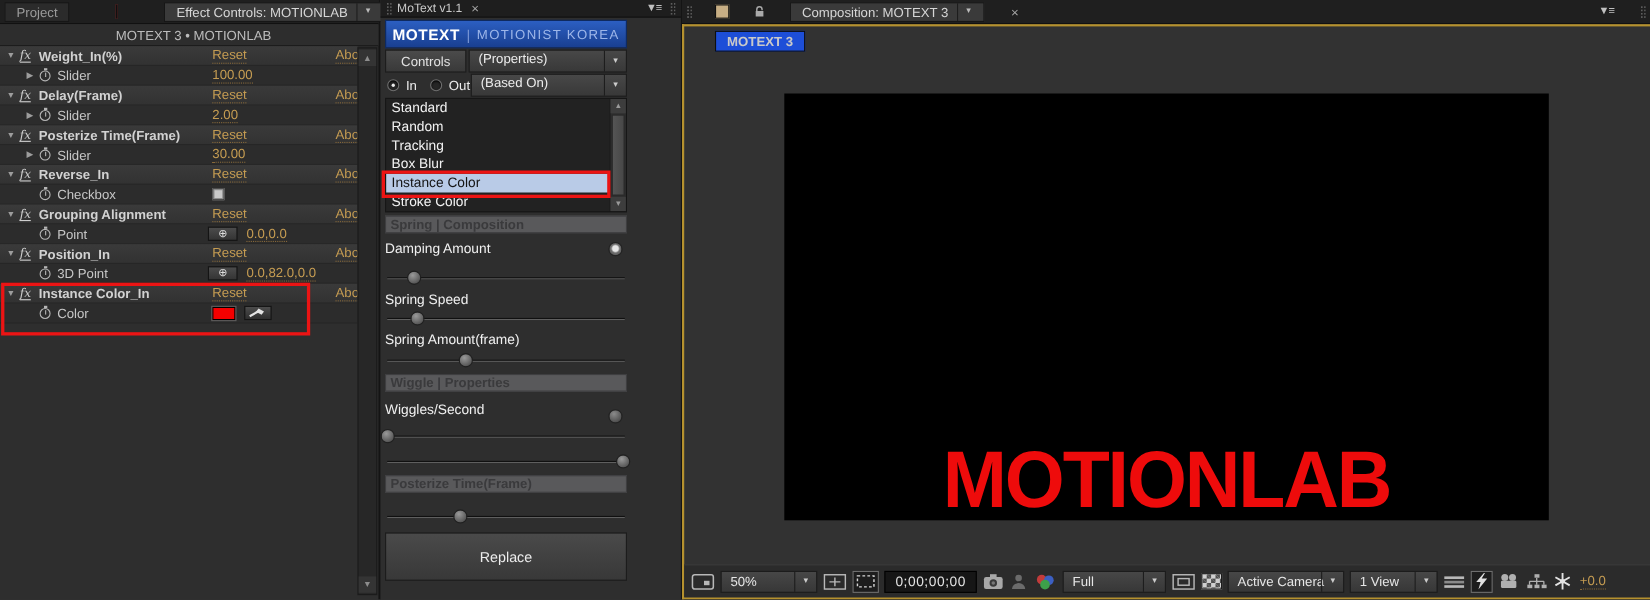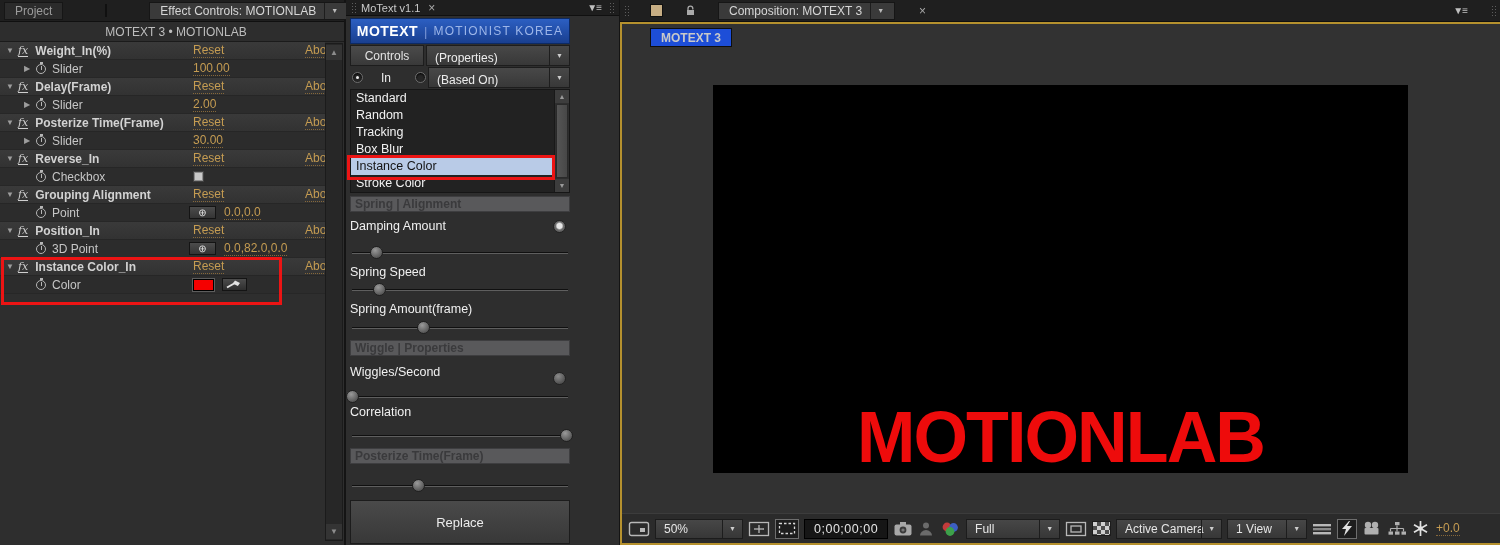--- a/index.html
+++ b/index.html
@@ -54,27 +54,27 @@
   
   .mo-tabbar { height:16px; background:#1e1e1e; display:flex; align-items:center; gap:5px; padding:0 5px; font-size:11px; color:#c9c9c9; border-bottom:1px solid #101010; }
   .plugin { position:absolute; left:4px; top:18px; width:220px; }
   .brand { height:26px; background:linear-gradient(#2c5fc2,#193f90); border:1px solid #0d2a63; display:flex; align-items:center; justify-content:center; gap:6px; }
   .brand-left { color:#fff; font-weight:bold; font-size:14px; letter-spacing:.5px; }
   .brand-sep { color:#7b97d6; font-size:13px; }
   .brand-right { color:#9db6e9; font-size:12px; letter-spacing:1.2px; }
   .ctrlrow { display:flex; gap:2px; margin-top:1px; height:21px; }
   .btn { background:linear-gradient(#4b4b4b,#393939); border:1px solid #1d1d1d; color:#e2e2e2; font-size:12px; display:flex; align-items:center; justify-content:center; }
   .controls-btn { width:74px; }
-  .dropdown { flex:1; position:relative; background:linear-gradient(#484848,#383838); border:1px solid #1d1d1d; color:#ececec; font-size:12px; display:flex; align-items:flex-end; padding:0 11px 0 8px; white-space:nowrap; }
+  .dropdown { flex:1; position:relative; background:linear-gradient(#484848,#383838); border:1px solid #1d1d1d; color:#ececec; font-size:12px; display:flex; align-items:flex-start; padding:0 11px 0 8px; white-space:nowrap; }
   .dd-arrow { position:absolute; right:0; top:0; bottom:0; width:20px; border-left:1px solid #1d1d1d; display:flex; align-items:center; justify-content:center; font-size:7px; color:#ccc; }
   .radiorow { display:flex; align-items:center; margin-top:1px; height:21px; gap:4px; }
   .radio { width:11px; height:11px; border-radius:50%; background:#262626; border:1px solid #6e6e6e; box-shadow:inset 0 1px 2px #000; position:relative; flex:none; }
   .radio.sel::after { content:''; position:absolute; inset:3px; border-radius:50%; background:#ececec; }
   .radiolabel { font-size:12px; color:#ececec; }
-  .radiogrp { width:74px; display:flex; align-items:center; gap:18px; padding-left:2px; flex:none; }
+  .radiogrp { width:74px; display:flex; align-items:center; gap:6px; padding-left:2px; flex:none; }
   .listbox { margin-top:1px; height:104px; background:#222; border:1px solid #161616; position:relative; overflow:hidden; }
   .list-item { height:17px; line-height:17px; padding-left:5px; font-size:12.5px; color:#f2f2f2; width:203px; }
   .list-item.selected { background:#b9cbe7; color:#141414; }
   .lscroll { position:absolute; right:0; top:0; bottom:0; width:15px; background:#2e2e2e; border-left:1px solid #191919; }
   .lscroll .arr { position:absolute; left:0; width:14px; height:13px; background:#3d3d3d; color:#9a9a9a; font-size:7px; display:flex; align-items:center; justify-content:center; }
   .lscroll .arr.up{ top:0; } .lscroll .arr.dn{ bottom:0; }
   .lscroll .thumb { position:absolute; left:1px; top:14px; width:12px; height:74px; background:linear-gradient(90deg,#555,#474747); border:1px solid #2a2a2a; }
   .sec-header { margin-top:3px; height:16px; background:#59595b; border:1px solid #3e3e40; color:#3a3a3c; font-size:12px; font-weight:bold; line-height:15px; padding-left:4px; }
   .plabel { font-size:12.5px; color:#f0f0f0; height:16px; line-height:16px; position:relative; }
   .knob { position:absolute; right:4px; top:2px; width:13px; height:13px; border-radius:50%; background:radial-gradient(circle at 38% 30%, #8b8b8b, #4e4e4e 75%); border:1px solid #222; }
@@ -284,21 +284,21 @@
       <div class="list-item">Box Blur</div>
       <div class="list-item selected">Instance Color</div>
       <div class="list-item">Stroke Color</div>
       <div class="lscroll">
         <div class="arr up">▲</div>
         <div class="thumb"></div>
         <div class="arr dn">▼</div>
       </div>
     </div>
 
-    <div class="sec-header">Spring | Alignment</div>
+    <div class="sec-header">Spring | Composition</div>
 
     <div class="plabel" style="margin-top:6px;">
       <span>Damping Amount</span>
       <span class="knob dot"></span>
     </div>
     <div class="slider" style="margin-top:12px;">
       <div class="track"></div>
       <div class="thumb" style="left: 12%;"></div>
     </div>
 
@@ -322,23 +322,20 @@
 
     <div class="plabel" style="margin-top:8px;">
       <span>Wiggles/Second</span>
       <span class="knob" style="top:8px;"></span>
     </div>
     <div class="slider" style="margin-top:10px;">
       <div class="track"></div>
       <div class="thumb" style="left: 1%;"></div>
     </div>
 
-    <div class="plabel">
-      <span>Correlation</span>
-    </div>
     <div class="slider" style="margin-top:9px;">
       <div class="track"></div>
       <div class="thumb" style="left: 98%;"></div>
     </div>
 
     <div class="sec-header" style="margin-top:5px;">Posterize Time(Frame)</div>
 
     <div class="slider" style="margin-top:15px;">
       <div class="track"></div>
       <div class="thumb" style="left: 31%;"></div>

